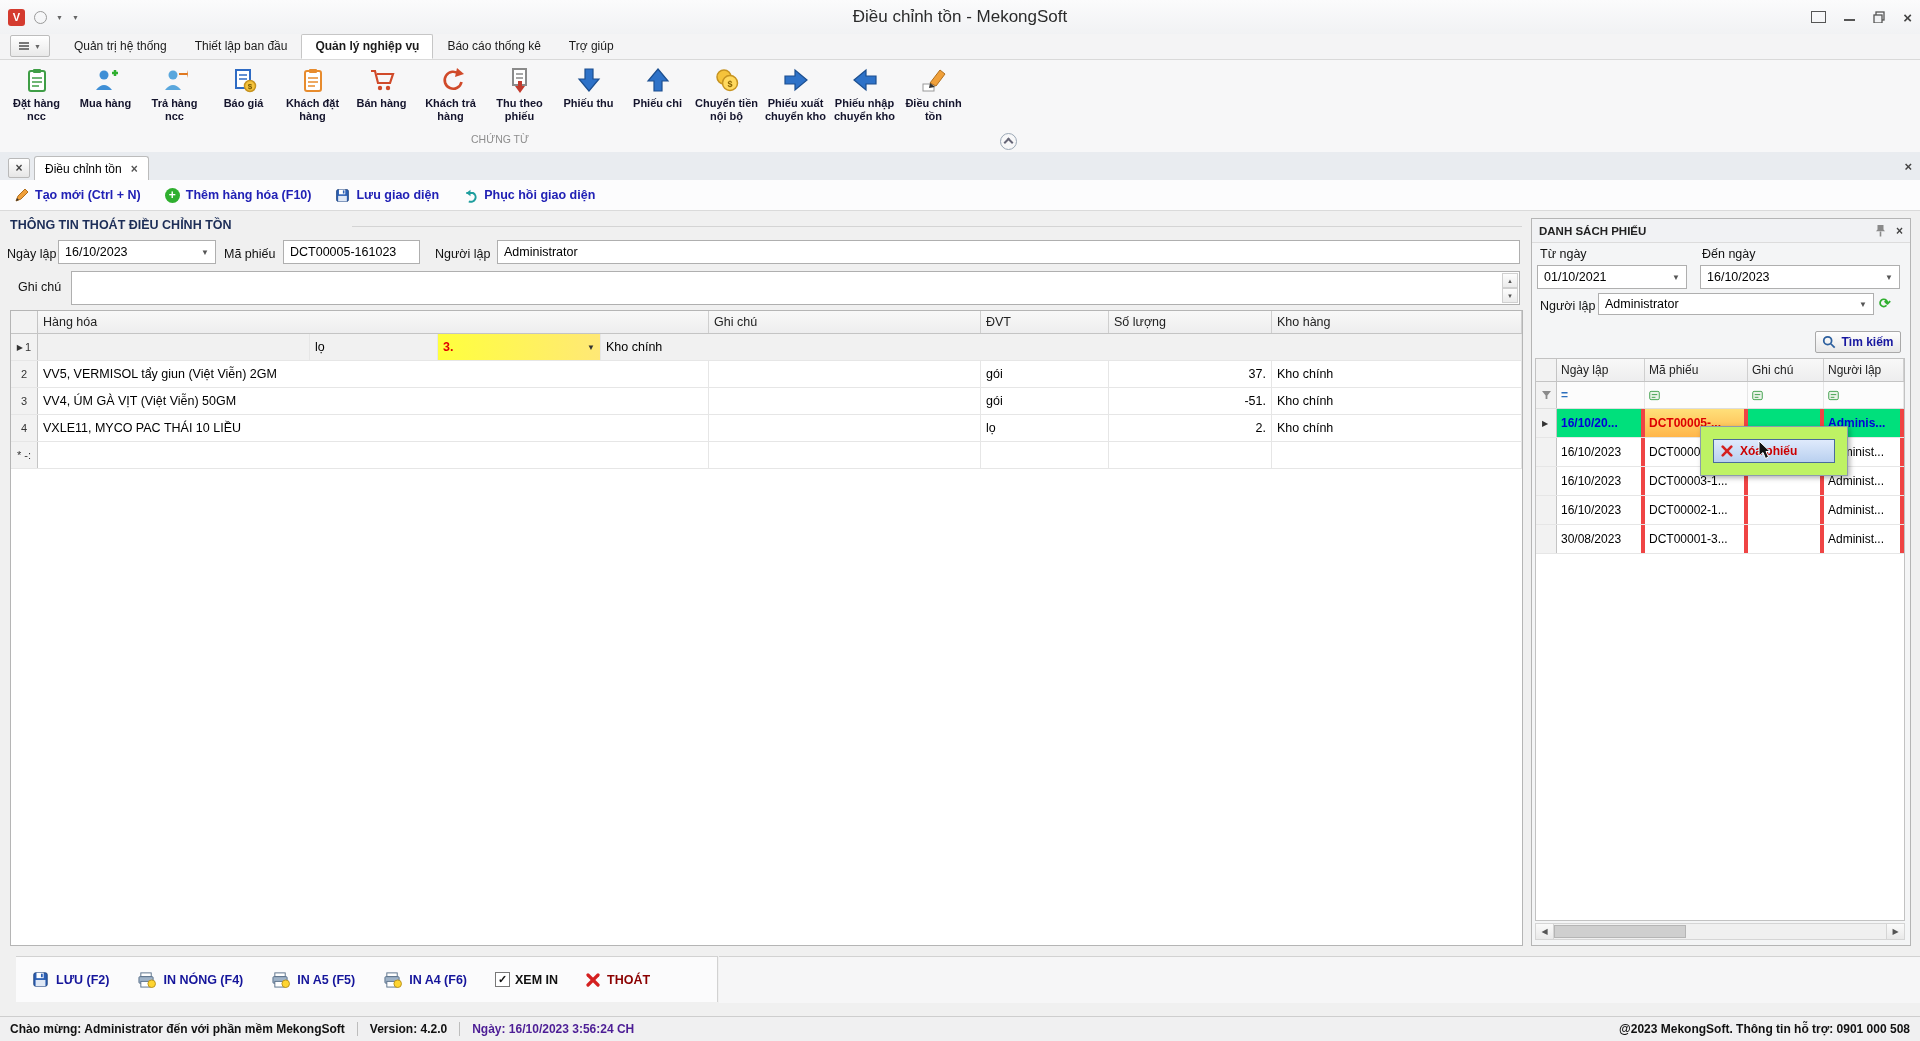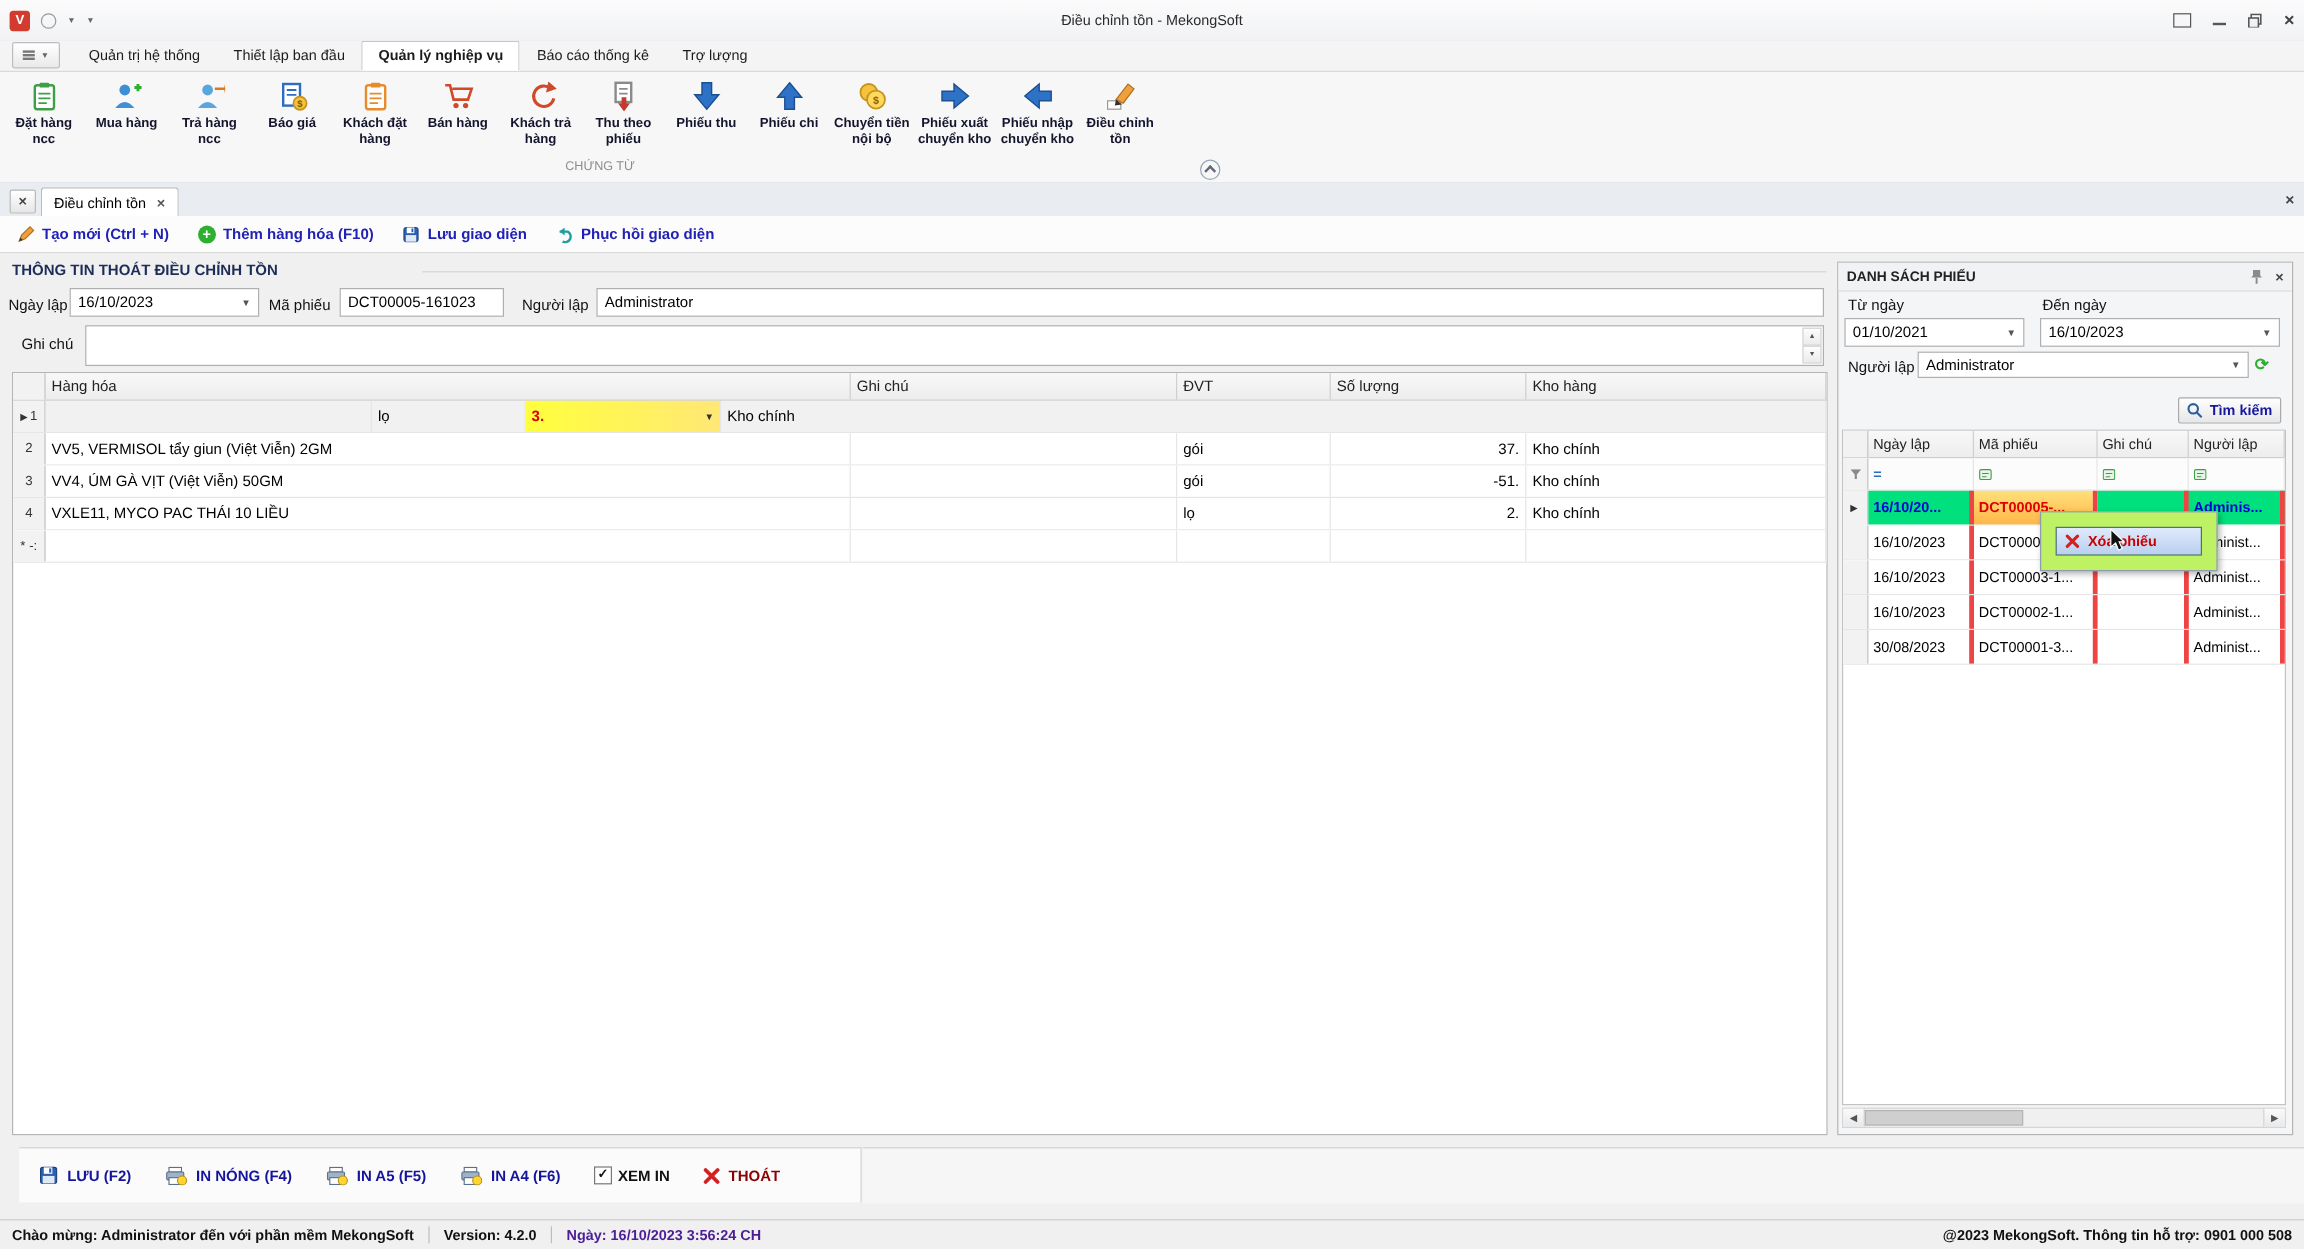--- a/index.html
+++ b/index.html
@@ -8,21 +8,21 @@
 
   
   .titlebar{position:absolute;left:0;top:0;width:1920px;height:34px;
             background:linear-gradient(#fbfbfc,#f1f2f4);border-bottom:1px solid #e2e2e2;}
   .qat{position:absolute;left:8px;top:0;height:34px;display:flex;align-items:center;gap:9px;}
   .applogo{width:17px;height:17px;background:#d43b2f;border-radius:3px;color:#fff;font-weight:bold;
            font-size:11px;display:flex;align-items:center;justify-content:center;}
   .qat-circle{width:11px;height:11px;border:1.5px solid #9a9a9a;border-radius:50%;}
   .caret{font-size:7px;color:#666;}
   .titletext{position:absolute;left:0;right:0;top:0;height:34px;display:flex;align-items:center;
-             justify-content:center;font-size:12px;color:#2b2b2b;}
+             justify-content:center;font-size:17px;color:#2b2b2b;}
   .winctl{position:absolute;right:8px;top:0;height:34px;display:flex;align-items:center;gap:18px;}
   .scr-ic{width:13px;height:10px;border:1.5px solid #555;}
   .min-ic{width:11px;height:2px;background:#555;margin-top:6px;}
   .close-ic{font-size:15px;font-weight:bold;color:#444;line-height:1;}
 
   
   .ribbontabs{position:absolute;left:0;top:34px;width:1920px;height:26px;background:#f4f4f5;
               border-bottom:1px solid #d9d9d9;display:flex;align-items:flex-end;padding-left:10px;box-sizing:border-box;}
   .rtab-menu{height:20px;margin:0 10px 2px 0;border:1px solid #bdbdbd;background:linear-gradient(#fff,#e9e9e9);
              display:flex;align-items:center;gap:5px;padding:0 8px;border-radius:2px;}
@@ -180,21 +180,21 @@
 
   <div class="ribbontabs">
     <div class="rtab-menu">
       <span class="burger"></span>
       <span class="caret">▼</span>
     </div>
     <div class="rtab">Quản trị hệ thống</div>
     <div class="rtab">Thiết lập ban đầu</div>
     <div class="rtab active">Quản lý nghiệp vụ</div>
     <div class="rtab">Báo cáo thống kê</div>
-    <div class="rtab">Trợ lượng</div>
+    <div class="rtab">Trợ giúp</div>
   </div>
 
   <div class="ribbonbody">
     <div class="rbuttons">
 
       <div class="rbtn">
         <span class="ric">
           <svg width="26" height="26" viewBox="0 0 26 26">
               <rect x="5" y="4" width="16" height="20" rx="2" fill="#fff" stroke="#3f9e46" stroke-width="2"></rect>
               <rect x="9" y="2" width="8" height="4" rx="1" fill="#3f9e46"></rect>

